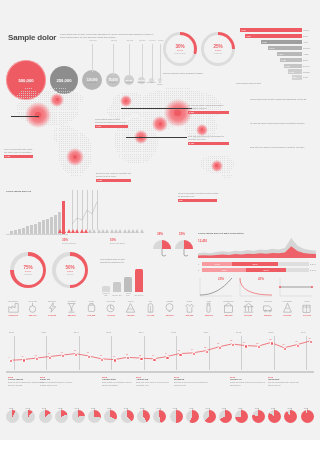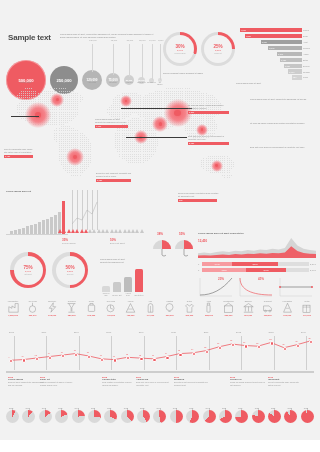--- a/index.html
+++ b/index.html
@@ -80,21 +80,21 @@
   #pierow{position:absolute;left:6px;top:410px;width:308px;display:flex;justify-content:space-between;}
   .pie{width:13px;height:13px;border-radius:50%;position:relative;}
   .pielbl{position:absolute;top:-3px;left:3px;font-size:1.9px;color:#a0a0a0;}
   .pietick{position:absolute;top:-2px;left:6.2px;width:.4px;height:2px;background:#cdcdcd;}
 </style>
 </head>
 <body>
 
 <div id="poster">
 
-  <div class="abs" id="title">Sample text</div>
+  <div class="abs" id="title">Sample dolor</div>
   <div class="abs tiny" id="intro">Lorem ipsum dolor sit amet, consectetur adipiscing elit, sed do eiusmod tempor incididunt ut labore et dolore magna aliqua. Ut enim ad minim veniam quis nostrud.</div>
 
   <div class="abs" id="hero" style="left:6px;top:44px;width:150px;height:36px;">
       <div class="abs bigcirc" style="left: 0px; top: 16px; width: 40px; height: 40px; background: rgb(239, 91, 98); box-shadow: rgba(255, 255, 255, 0.35) 0px 0px 0px 1px inset;">
         <span class="cnum">500,000</span>
       </div>
       <div class="abs ccap" style="left: -2px; top: 37px; width: 44px;">Lorem ipsum</div>
       <div class="abs bigcirc" style="left: 44px; top: 22px; width: 28px; height: 28px; background: rgb(141, 141, 141);">
         <span class="cnum">250,000</span>
       </div>

